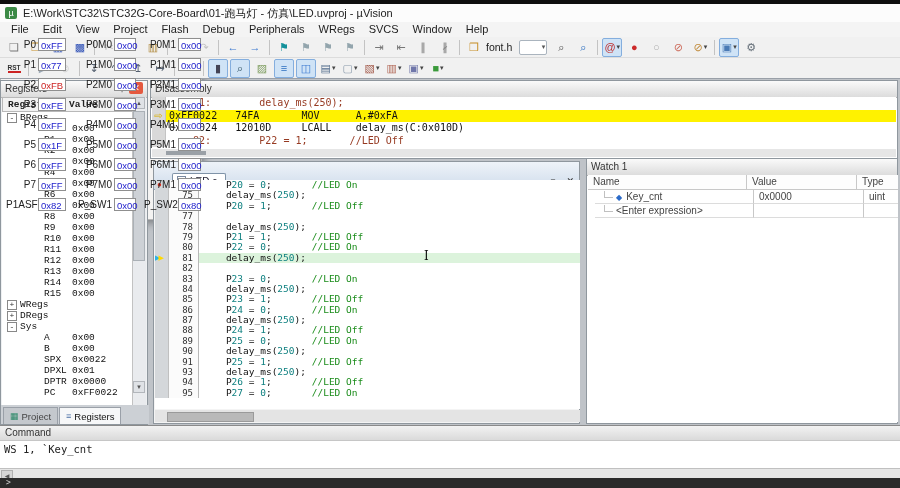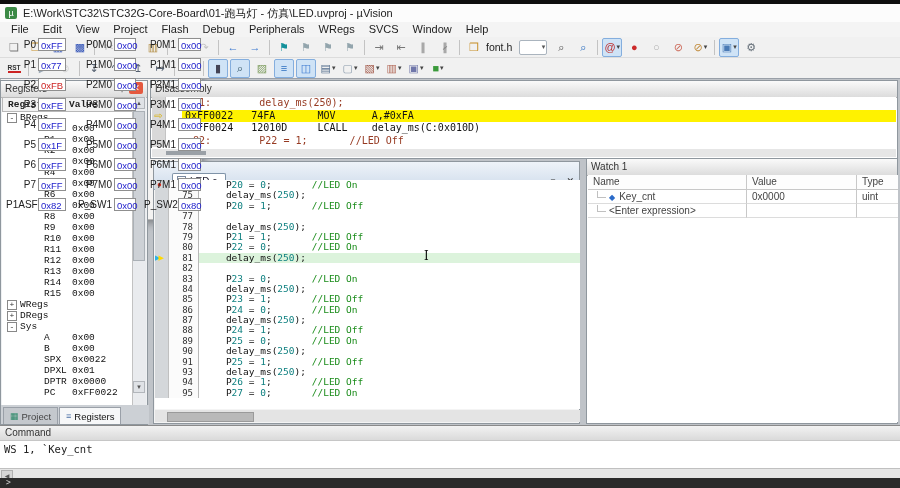--- a/index.html
+++ b/index.html
@@ -69,21 +69,21 @@
   .pane-tab .pt-icon{font-size:9px;margin-right:3px;}
   
   #disasm-panel{left:150px;top:80px;width:748px;height:79px;}
   #disasm-rows{position:absolute;left:1px;top:16px;right:1px;bottom:9px;overflow:hidden;background:#fff;}
   .dz-row{display:flex;height:12.5px;}
   .dz-margin{width:13px;background:#d9d9d9;border-right:1px solid #c4c4c4;font-size:10px;line-height:12px;
              color:#d9b000;text-align:center;flex:none;}
   .dz-text{flex:1;font-family:"DejaVu Sans Mono",monospace;font-size:10px;line-height:12.5px;
            white-space:pre;padding-left:3px;}
   .dz-src .dz-text{color:#963a22;}
-  .dz-asm .dz-text{color:#111;margin-left:16px;}
+  .dz-asm .dz-text{color:#111;}
   .dz-cur .dz-text{background:#fff200;}
   #disasm-hscroll{position:absolute;left:1px;right:1px;bottom:1px;height:8px;background:#e6e6e6;}
   #disasm-hthumb{position:absolute;left:14px;top:2px;width:40px;height:4px;background:#9aa0a6;}
   
   #editor-window{left:153px;top:161px;width:427px;height:263px;background:#f4f4f4;}
   #editor-tabbar{height:28px;background:linear-gradient(#eef3f9,#cfdceb);border-bottom:1px solid #93a7bd;
                  display:flex;align-items:flex-end;padding-left:18px;box-sizing:border-box;}
   #editor-tab{height:15px;background:#fff;border:1px solid #7f93a8;border-bottom:none;
               border-radius:2px 2px 0 0;display:inline-flex;align-items:center;padding:0 8px 0 4px;}
   .file-icon{display:inline-block;width:7px;height:9px;background:#fff;border:1px solid #7a8aa0;
@@ -112,21 +112,21 @@
          color:#111;line-height:13px;}
   
   #watch-panel{left:586px;top:158px;width:312px;height:266px;}
   #watch-colhead{position:absolute;left:1px;top:16px;width:310px;height:15px;display:flex;background:#fdfdfd;}
   .wc{border-right:1px solid #c8c8c8;border-bottom:1px solid #c8c8c8;box-sizing:border-box;
       font-size:10px;color:#444;padding:1px 0 0 5px;}
   .wc-name{width:159px;}
   .wc-val{width:110px;}
   .wc-type{flex:1;border-right:none;}
   #watch-rows{position:absolute;left:1px;top:31px;width:310px;bottom:1px;background:#fff;}
-  .watch-row{display:flex;height:14px;font-size:10px;color:#222;}
+  .watch-row{display:flex;height:14px;font-size:10px;color:#222;padding-left:7px;}
   .watch-row .wc{border-bottom:1px solid #dcdcdc;padding-top:1px;}
   .w-tree{display:inline-block;width:8px;height:6px;border-left:1px solid #c0c0c0;
           border-bottom:1px solid #c0c0c0;margin:0 3px 2px 4px;}
   .w-diamond{color:#2b6bc9;font-size:8px;margin-right:4px;}
   
   #ports-panel{left:600px;top:260px;width:200px;height:218px;background:#f4f3f2;border:1px solid #b8b8b8;
                box-shadow:2px 3px 8px rgba(0,0,0,.35);z-index:50;}
   #ports-title{height:26px;border-bottom:1px solid #d8d8d8;display:flex;align-items:center;
                padding:0 8px 0 12px;font-size:11px;color:#333;}
   #ports-title .ph-title{flex:1;}

